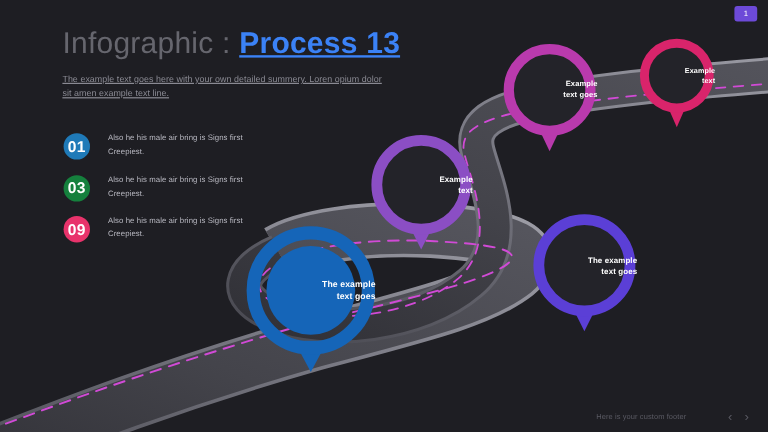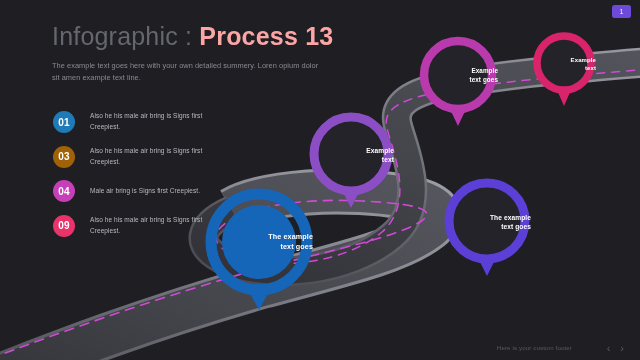--- a/index.html
+++ b/index.html
@@ -35,30 +35,32 @@
     font-size: 25px;
     letter-spacing: 0.2px;
     line-height: 1.15;
     white-space: nowrap;
   }
   .title-light {
     color: #66666e;
     font-weight: 400;
   }
   .title-bold {
-    color: #fca5a5;
+    color: #3b82f6;
     font-weight: 700;
+    text-decoration: underline;
   }
   #subtitle {
     margin-top: 9px;
     width: 268px;
     color: #8a8a93;
     font-size: 7.4px;
     line-height: 1.62;
     letter-spacing: 0.05px;
+    text-decoration: underline;
   }
 
   
   #list {
     position: absolute;
     left: 53px;
     top: 108px;
     width: 150px;
   }
   .list-item {
@@ -66,21 +68,21 @@
     align-items: center;
     height: 28px;
     margin-bottom: 6.5px;
   }
   .badge {
     flex: 0 0 auto;
     width: 22px;
     height: 22px;
     border-radius: 50%;
     color: #ffffff;
-    font-size: 10px;
+    font-size: 13px;
     font-weight: 600;
     letter-spacing: 0.3px;
     display: flex;
     align-items: center;
     justify-content: center;
   }
   .list-text {
     margin-left: 15px;
     color: #b9b9c2;
     font-size: 6.5px;
@@ -208,26 +210,22 @@
     </div>
     <div id="subtitle">The example text goes here with your own detailed summery. Loren opium dolor sit amen example text line.</div>
   </div>
 
   <div id="list">
     <div class="list-item">
       <div class="badge" style="background:#1f7ab8">01</div>
       <div class="list-text">Also he his male air bring is Signs first Creepiest.</div>
     </div>
     <div class="list-item">
-      <div class="badge" style="background:#a16207">03</div>
+      <div class="badge" style="background:#15803d">03</div>
       <div class="list-text">Also he his male air bring is Signs first Creepiest.</div>
-    </div>
-    <div class="list-item">
-      <div class="badge" style="background:#c63fb8">04</div>
-      <div class="list-text">Male air bring is Signs first Creepiest.</div>
     </div>
     <div class="list-item">
       <div class="badge" style="background:#e8336b">09</div>
       <div class="list-text">Also he his male air bring is Signs first Creepiest.</div>
     </div>
   </div>
 
   <div class="pin" style="left:205px; top:192px; width:108px; height:118px;">
     <svg width="108" height="118" viewBox="0 0 108 118">
       <path d="M 54 118 L 40 92 L 68 92 Z" fill="#1565b8"></path>

